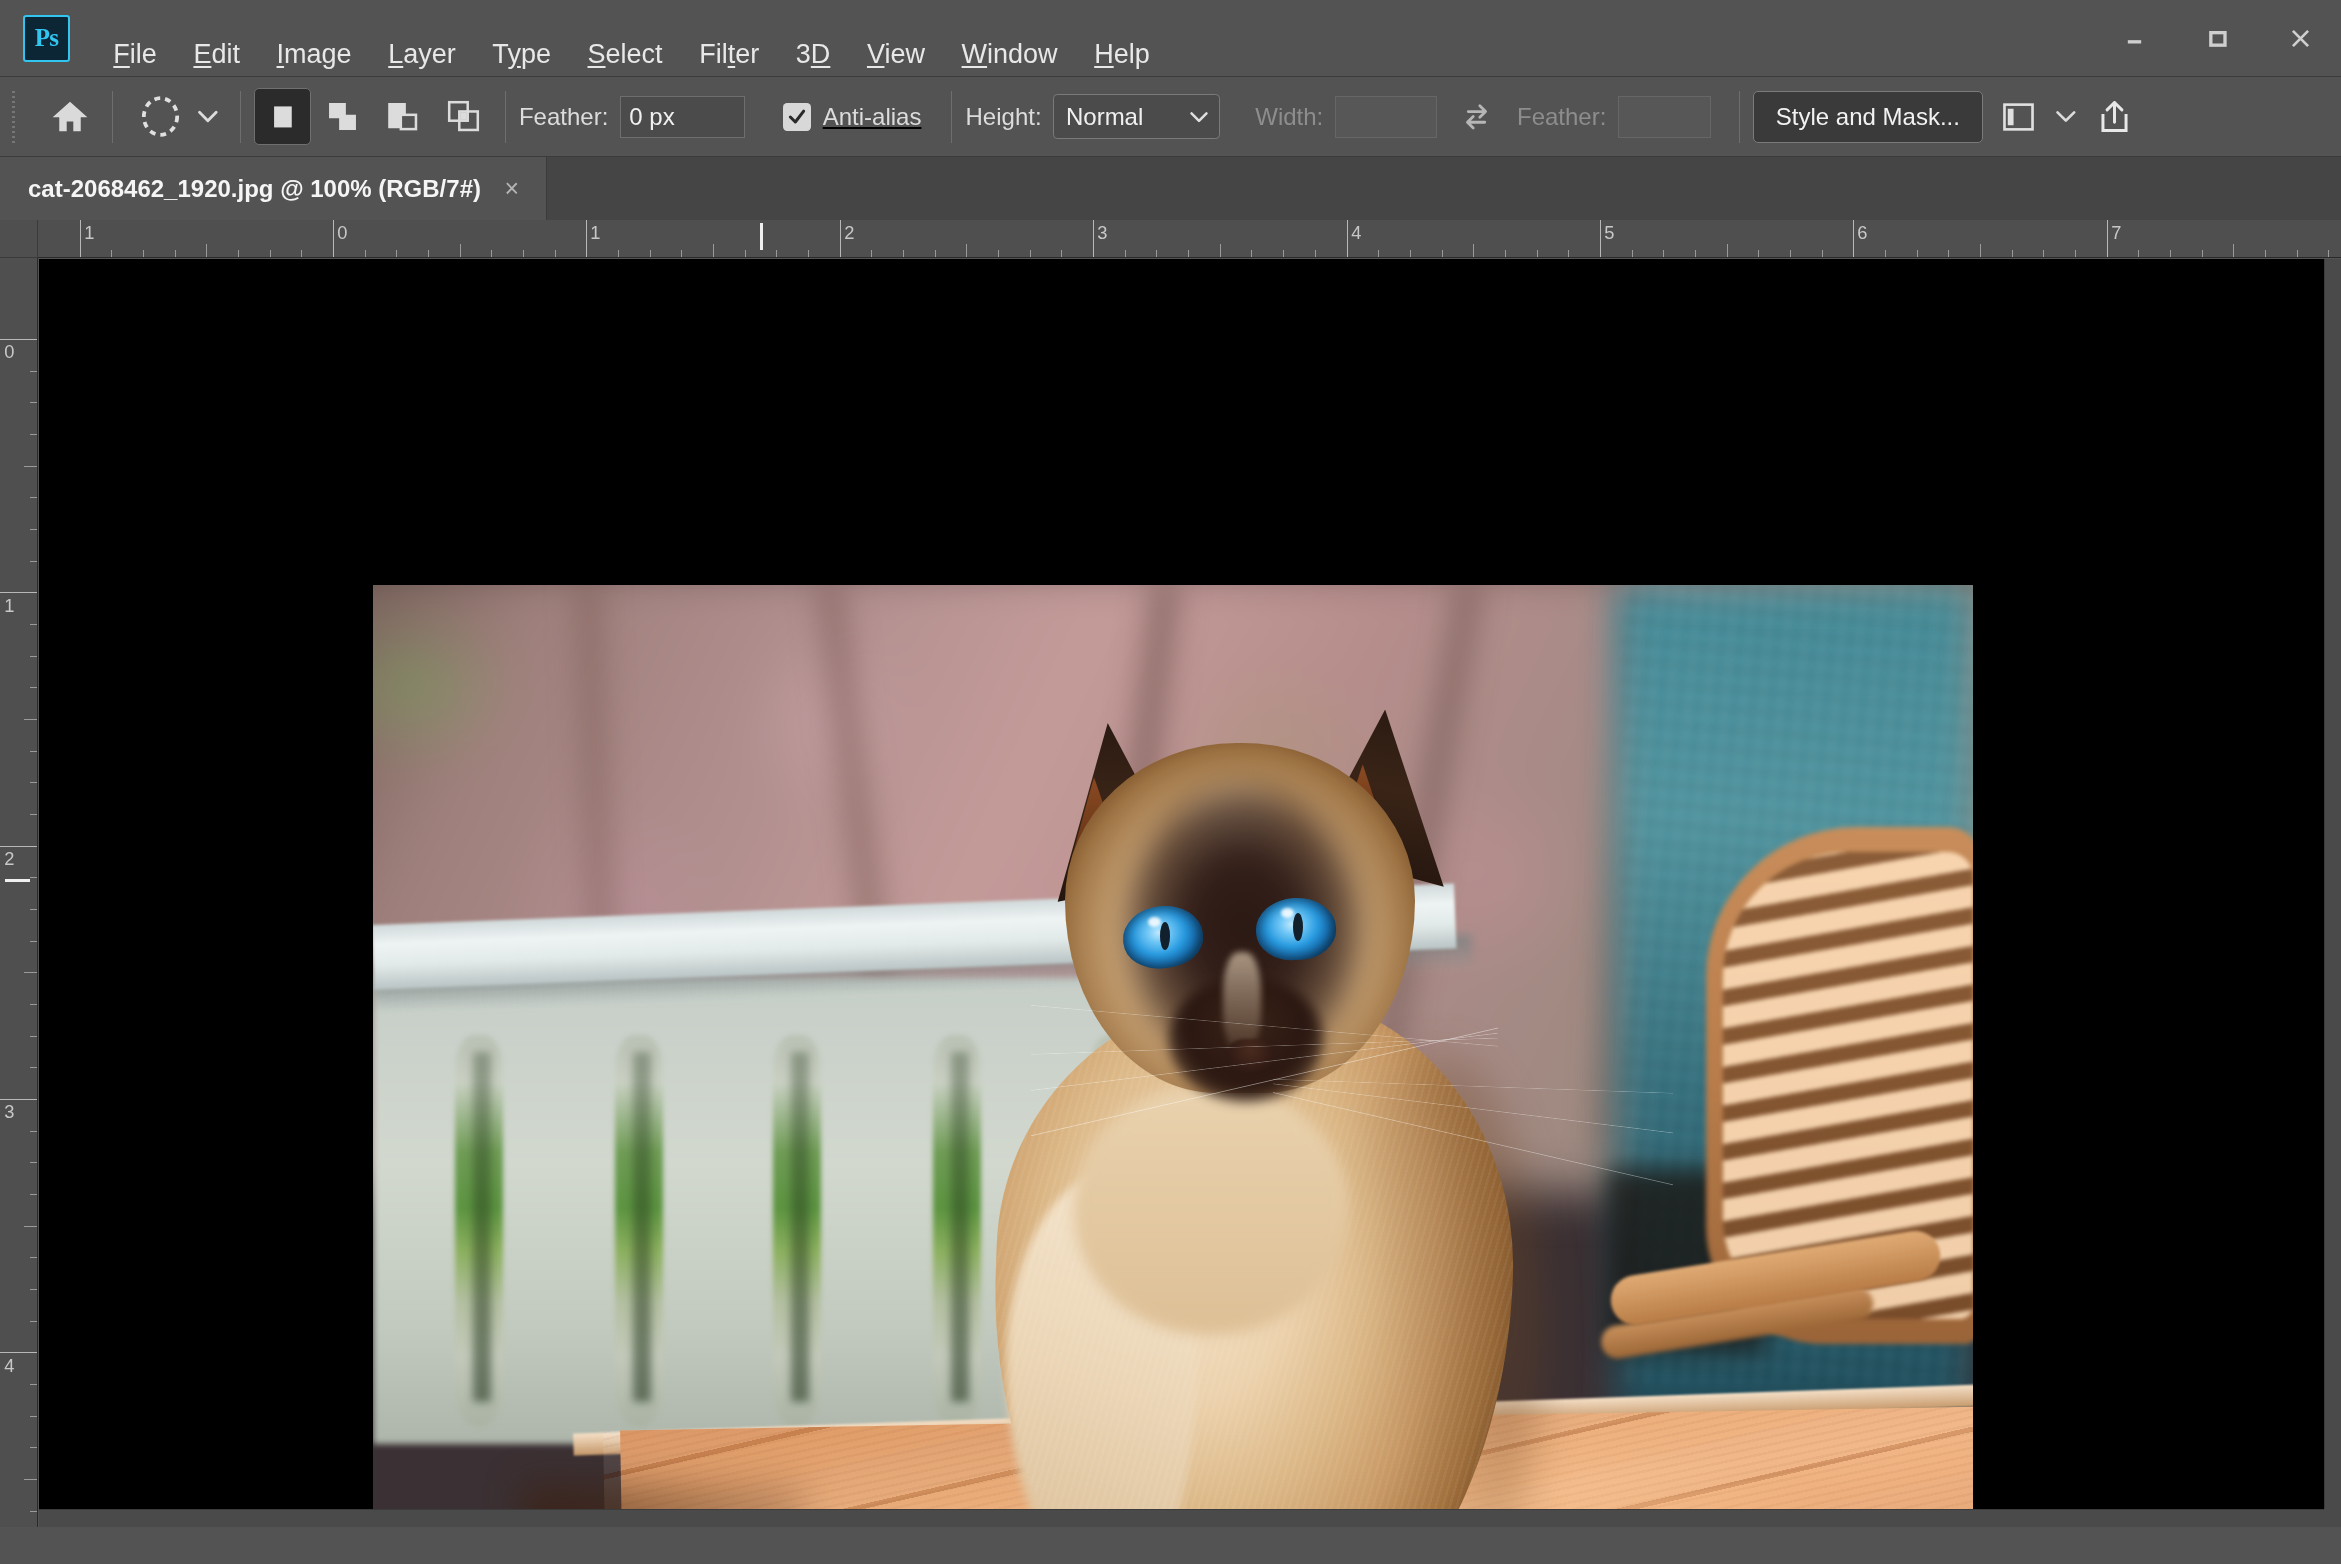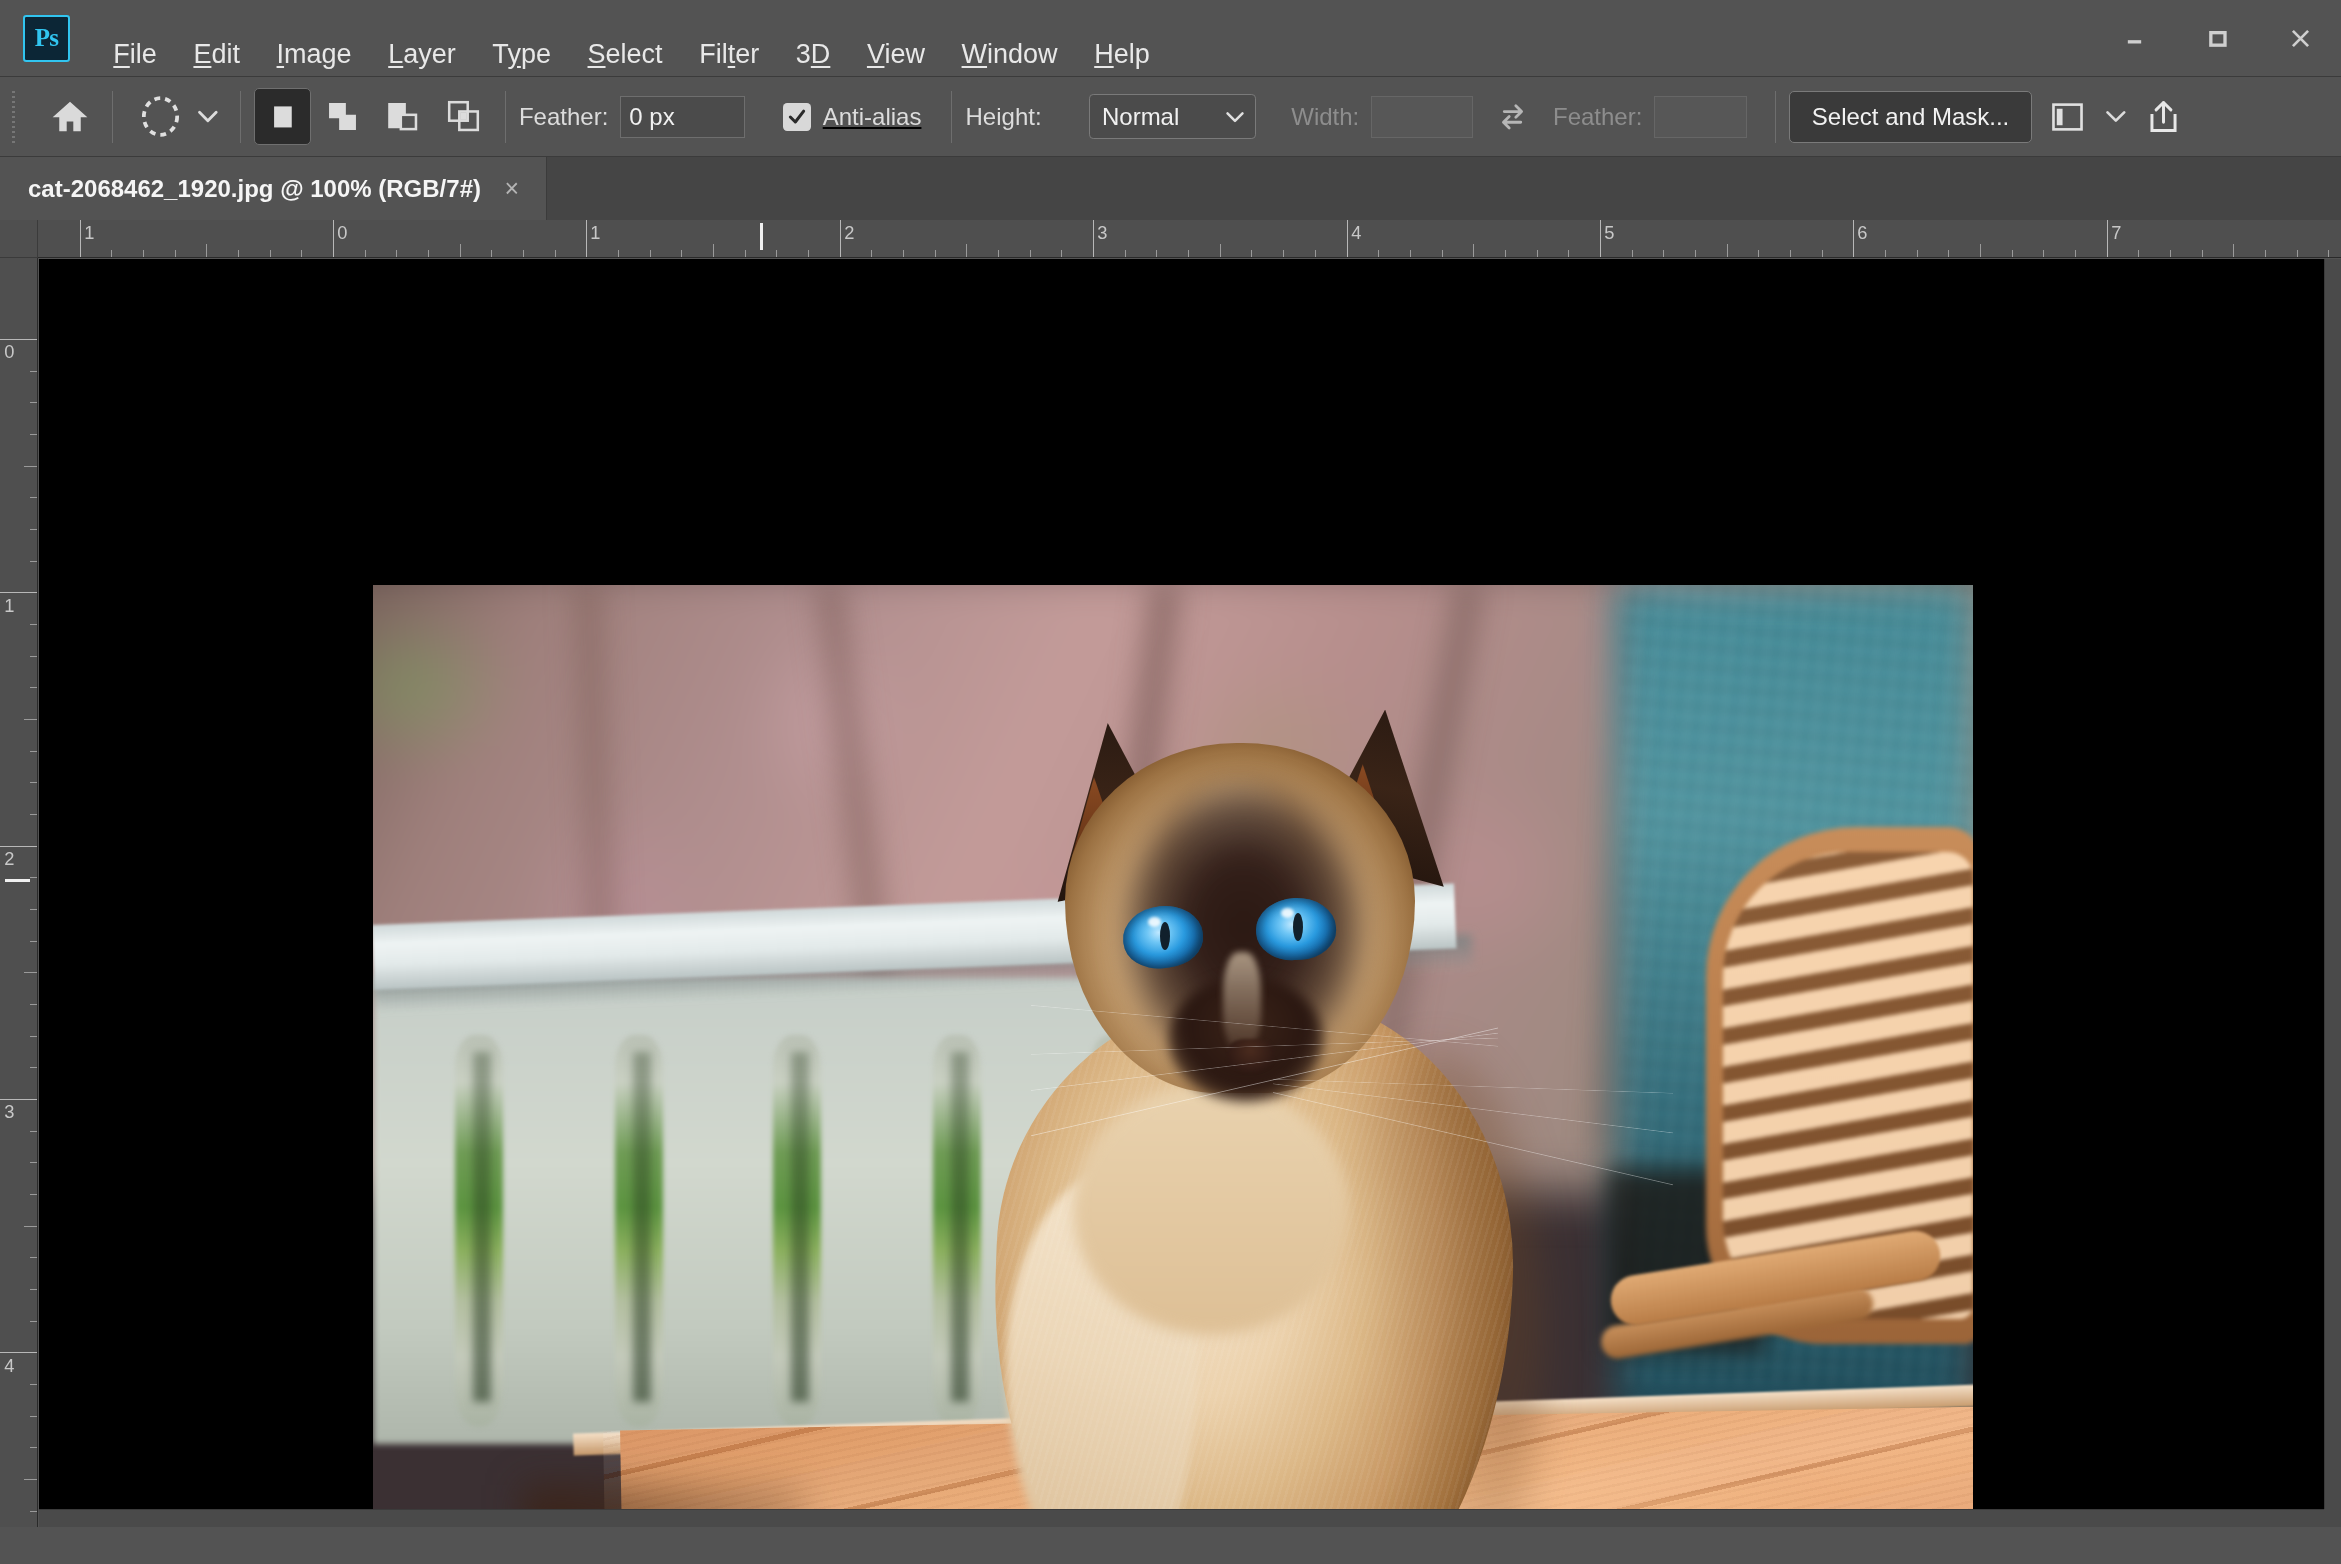--- a/index.html
+++ b/index.html
@@ -87,21 +87,21 @@
   }
   .checkbox {
     width: 28px; height: 28px; border-radius: 4.2px; background: #d8d8d8;
     display: flex; align-items: center; justify-content: center;
   }
   .ob-select {
     background: #4b4b4b; border: 0.8px solid #7a7a7a; border-radius: 4.2px; color: #f0f0f0;
     font-size: 24px; font-family: "Liberation Sans", sans-serif;
     height: 45px; padding: 0 11.7px; outline: none;
     appearance: none; -webkit-appearance: none;
-    padding-right: 42px; cursor: default; margin-left: 36px;
+    padding-right: 42px; cursor: default;
   }
   .select-wrap { position: relative; display: inline-flex; align-items: center; }
   .select-wrap .sel-chev {
     position: absolute; right: 11.7px; pointer-events: none; display: flex;
   }
   .swap-btn { width: 50px; height: 50px; display:flex; align-items:center; justify-content:center; cursor: default; }
   .sam-btn {
     background: #3a3a3a; border: 0.8px solid #7a7a7a; border-radius: 5px;
     color: #f2f2f2; font-size: 24px; font-family: "Liberation Sans", sans-serif;
     height: 52px; padding: 0 21.7px; cursor: default; white-space: nowrap;
@@ -608,21 +608,21 @@
         <path d="M10 14 H30 M24 7 L31 14 L24 21" stroke="#b6b6b6" stroke-width="3.4" fill="none" stroke-linecap="round" stroke-linejoin="round"></path>
         <path d="M30 27 H10 M16 20 L9 27 L16 34" stroke="#b6b6b6" stroke-width="3.4" fill="none" stroke-linecap="round" stroke-linejoin="round"></path>
       </svg>
     </div>
 
     <span class="ob-label disabled">Feather:</span>
     <input class="ob-input disabled" style="width: 93px;" type="text" disabled="" value="">
 
     <div class="ob-sep" style="margin-left:28px"></div>
 
-    <button class="sam-btn">Select and Mask...</button>
+    <button class="sam-btn">Style and Mask...</button>
 
     <div class="icon-btn" style="margin-left:11.7px">
       <svg width="33" height="32" viewBox="0 0 40 38">
         <rect x="3" y="4" width="34" height="30" fill="none" stroke="#e0e0e0" stroke-width="3.2"></rect>
         <rect x="7" y="9" width="7" height="20" fill="#e0e0e0"></rect>
       </svg>
     </div>
     <div class="icon-btn">
       <svg width="21.7" height="15" viewBox="0 0 26 18">
         <path d="M3 4 L13 14 L23 4" stroke="#dcdcdc" stroke-width="3.2" fill="none" stroke-linecap="round" stroke-linejoin="round"></path>

